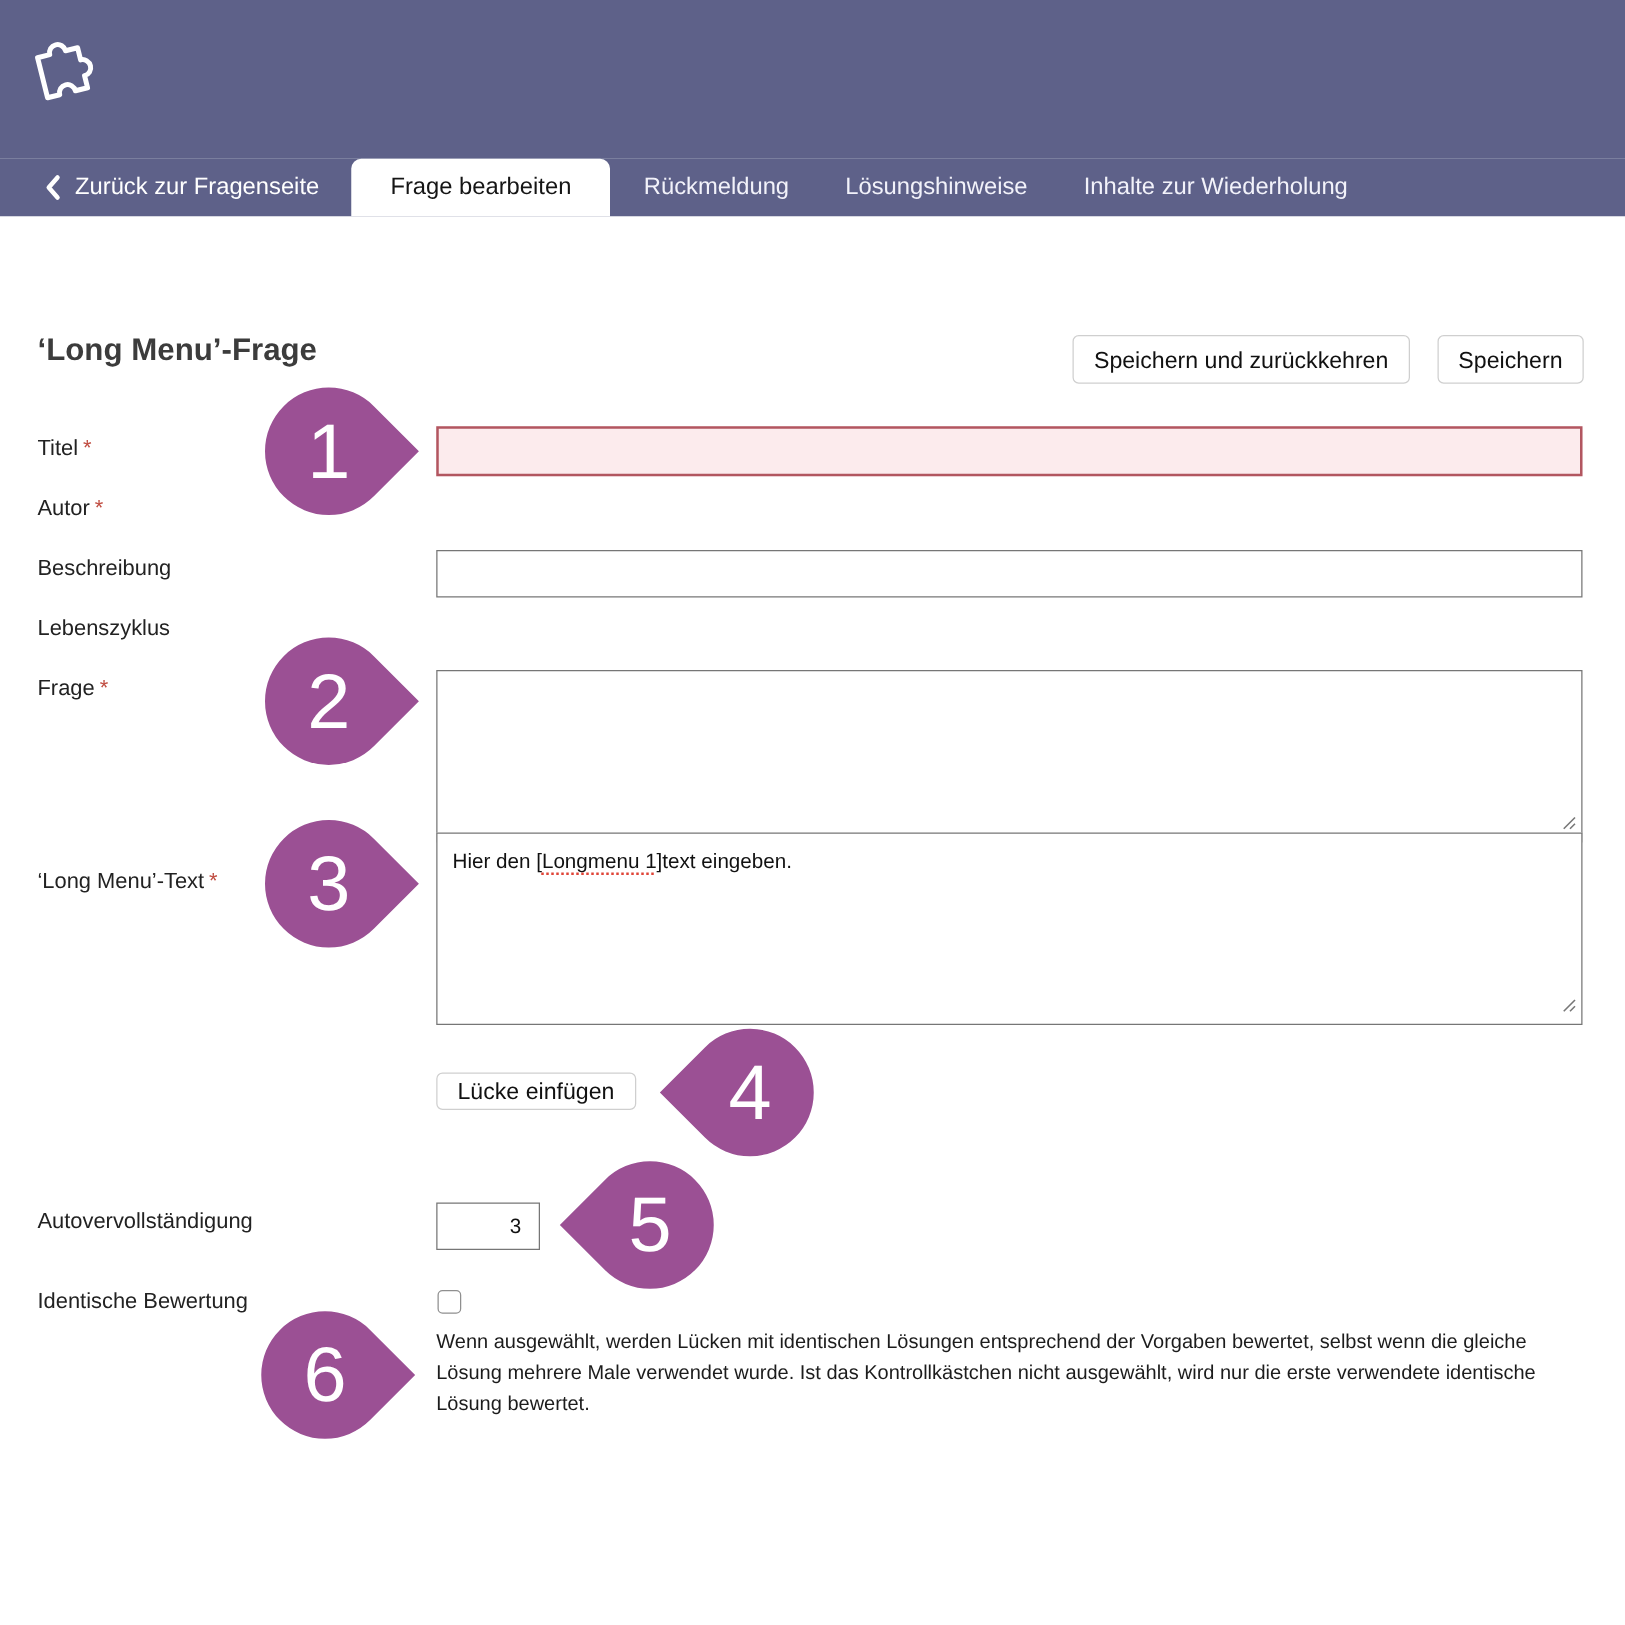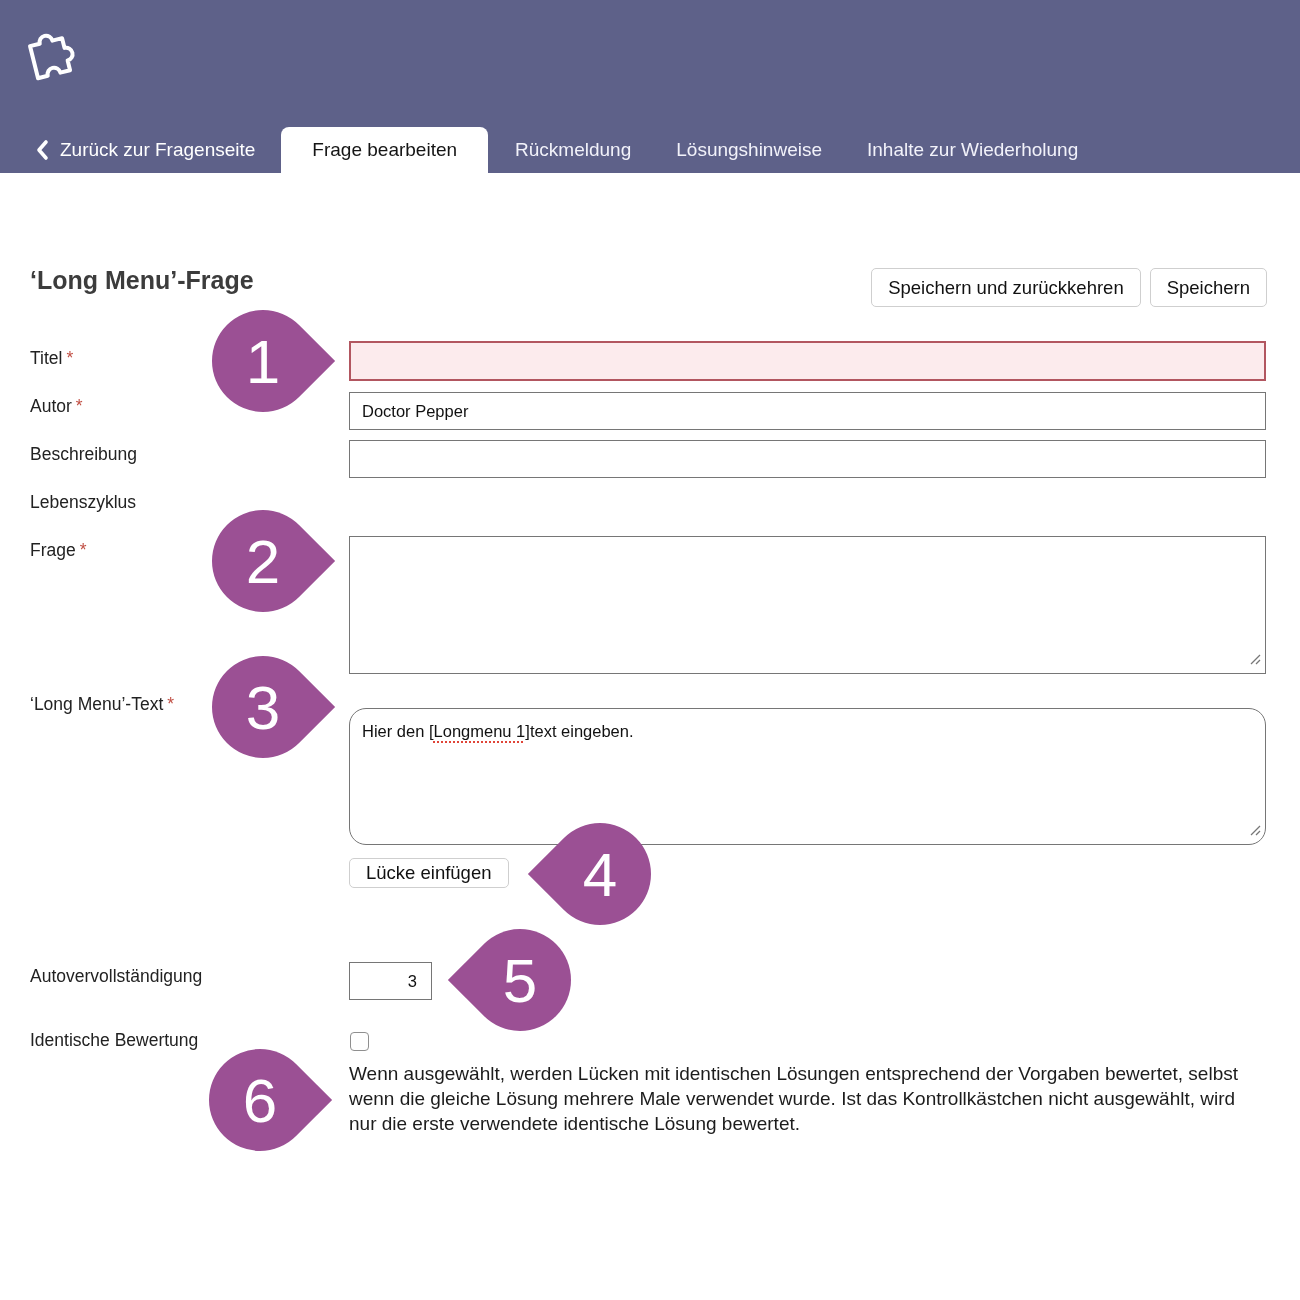--- a/index.html
+++ b/index.html
@@ -13,21 +13,21 @@
 
   
   .tabbar { position:absolute; left:0; top:127px; width:100%; height:46px; background:#5e6189; display:flex; align-items:stretch; }
   .back-link { display:flex; align-items:center; gap:11px; margin-left:35px; color:#ffffff; font-size:19px; cursor:pointer; white-space:nowrap; }
   .tab { display:flex; align-items:center; color:#f2f2fa; font-size:19px; cursor:pointer; white-space:nowrap; }
   .tab.active { background:#ffffff; color:#151515; border-radius:8px 8px 0 0; padding:0 31px; margin-left:26px; }
   .tab.t2 { margin-left:27px; } .tab.t3 { margin-left:45px; } .tab.t4 { margin-left:45px; }
 
   
   .page-heading { position:absolute; left:30px; top:266px; font-size:25px; font-weight:700; color:#3c3c3c; white-space:nowrap; }
-  .actions { position:absolute; top:268px; right:33px; display:flex; gap:9px; }
+  .actions { position:absolute; top:268px; right:33px; display:flex; gap:22px; }
   .btn { background:#fff; border:1px solid #cfcfcf; border-radius:5px; font-size:18.5px; color:#111;
          padding:0 16px; height:39px; display:flex; align-items:center; font-family:inherit; cursor:pointer; white-space:nowrap; }
 
   
   .lbl { position:absolute; left:30px; font-size:17.5px; color:#222; white-space:nowrap; }
   .req { color:#c14f44; margin-left:4px; }
   .input { position:absolute; left:349px; width:917px; height:38px; border:1px solid #767676; font-size:16.5px;
            padding:0 12px; font-family:inherit; background:#fff; color:#111; outline:none; }
   .input.error { height:40px; background:#fcebed; border:2px solid #b25660; }
   .select { position:absolute; left:349px; width:261px; height:37px; border:1px solid #767676; background:#fff;
@@ -35,21 +35,21 @@
             font-size:16.5px; color:#111; cursor:pointer; }
   .ta-wrap { position:absolute; left:349px; width:917px; background:#fff; border:1px solid #767676; }
   .ta-wrap textarea { width:100%; height:100%; border:none; resize:none; outline:none; font-family:inherit;
                       font-size:16.5px; padding:10px 12px; display:block; background:transparent; }
   .ta-text { font-size:16.5px; color:#111; padding:11px 12px; line-height:22px; }
   .squiggle { text-decoration: underline dotted #e04538; text-decoration-thickness:2px; text-underline-offset:4px; }
   .resize-handle { position:absolute; right:3px; bottom:3px; }
   .small-input { width:83px; text-align:right; padding-right:14px; }
   .checkbox { position:absolute; left:350px; top:1032px; width:19px; height:19px; border:1px solid #8f8f8f;
               border-radius:4px; background:#fff; cursor:pointer; }
-  .help { position:absolute; left:349px; top:1061px; width:910px; font-size:19px; line-height:25px; color:#1c1c1c; hyphens:manual; }
+  .help { position:absolute; left:349px; top:1061px; width:910px; font-size:16px; line-height:25px; color:#1c1c1c; hyphens:manual; }
 
   
   .balloon { position:absolute; width:102px; height:102px; background:#9b5094; }
   .balloon.point-right { border-radius:50% 50% 0 50%; transform:rotate(-45deg); }
   .balloon.point-left  { border-radius:50% 50% 50% 0; transform:rotate(45deg); }
   .balloon .num { position:absolute; inset:0; display:flex; align-items:center; justify-content:center;
                   color:#fff; font-size:62px; font-weight:400; }
   .balloon.point-right .num { transform:rotate(45deg); }
   .balloon.point-left  .num { transform:rotate(-45deg); }
   #b1 { left:212px; top:310px; } #b2 { left:212px; top:510px; } #b3 { left:212px; top:656px; }
@@ -90,21 +90,20 @@
   </div>
 
   <div class="lbl" style="top:348px;">
     <span>Titel</span><span class="req">*</span>
   </div>
   <input class="input error" style="top: 341px;" value="">
 
   <div class="lbl" style="top:396px;">
     <span>Autor</span><span class="req">*</span>
   </div>
-  <input class="input" style="top: 392px;" value="Doctor Pepper">
 
   <div class="lbl" style="top:444px;">Beschreibung</div>
   <input class="input" style="top: 440px;" value="">
 
   <div class="lbl" style="top:492px;">Lebenszyklus</div>
 
   <div class="lbl" style="top:540px;">
     <span>Frage</span><span class="req">*</span>
   </div>
   <div class="ta-wrap" style="top:536px; height:138px;">
@@ -113,21 +112,21 @@
       <svg width="13" height="13" viewBox="0 0 13 13">
           <line x1="11" y1="2" x2="2" y2="11" stroke="#777" stroke-width="1.3"></line>
           <line x1="11" y1="7" x2="7" y2="11" stroke="#777" stroke-width="1.3"></line>
         </svg>
     </span>
   </div>
 
   <div class="lbl" style="top:694px;">
     <span>‘Long Menu’-Text</span><span class="req">*</span>
   </div>
-  <div class="ta-wrap" style="top:708px; height:137px;border-radius:17px;">
+  <div class="ta-wrap" style="top:666px; height:154px;">
     <div class="ta-text"><span>Hier den [</span><span class="squiggle">Longmenu 1</span><span>]text eingeben.</span></div>
     <span class="resize-handle">
       <svg width="13" height="13" viewBox="0 0 13 13">
           <line x1="11" y1="2" x2="2" y2="11" stroke="#777" stroke-width="1.3"></line>
           <line x1="11" y1="7" x2="7" y2="11" stroke="#777" stroke-width="1.3"></line>
         </svg>
     </span>
   </div>
 
   <button class="btn" style="position:absolute; left:349px; top:858px; height:30px;">Lücke einfügen</button>

